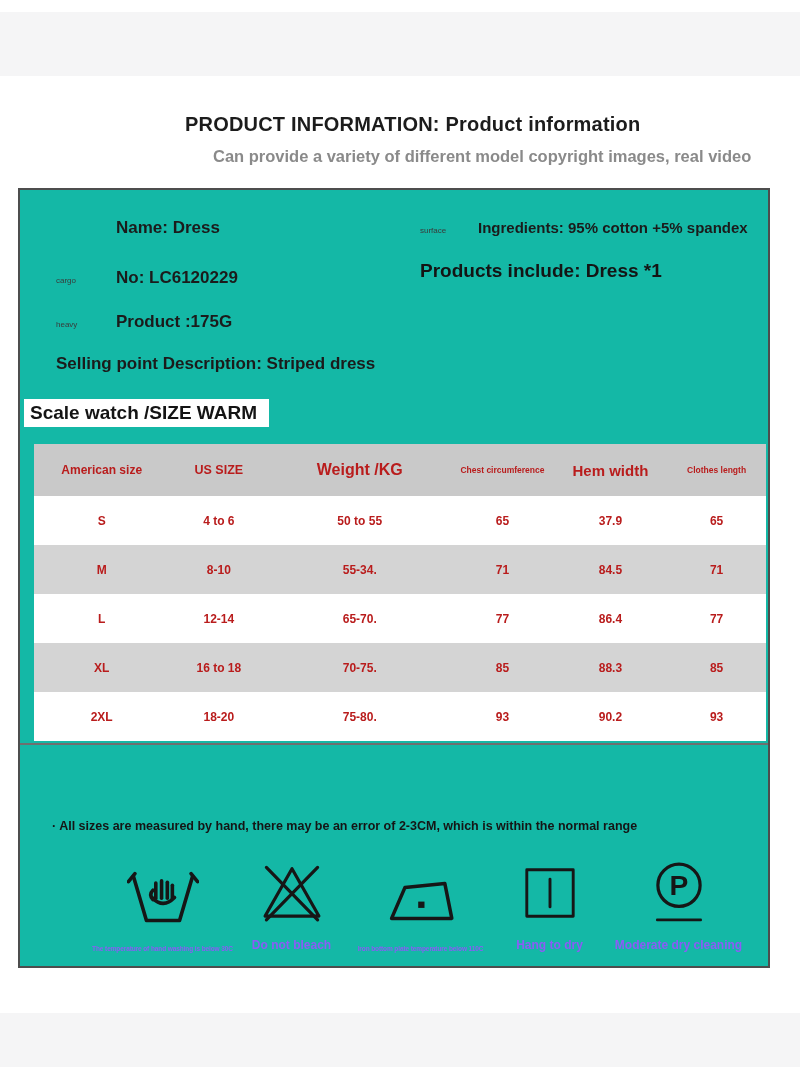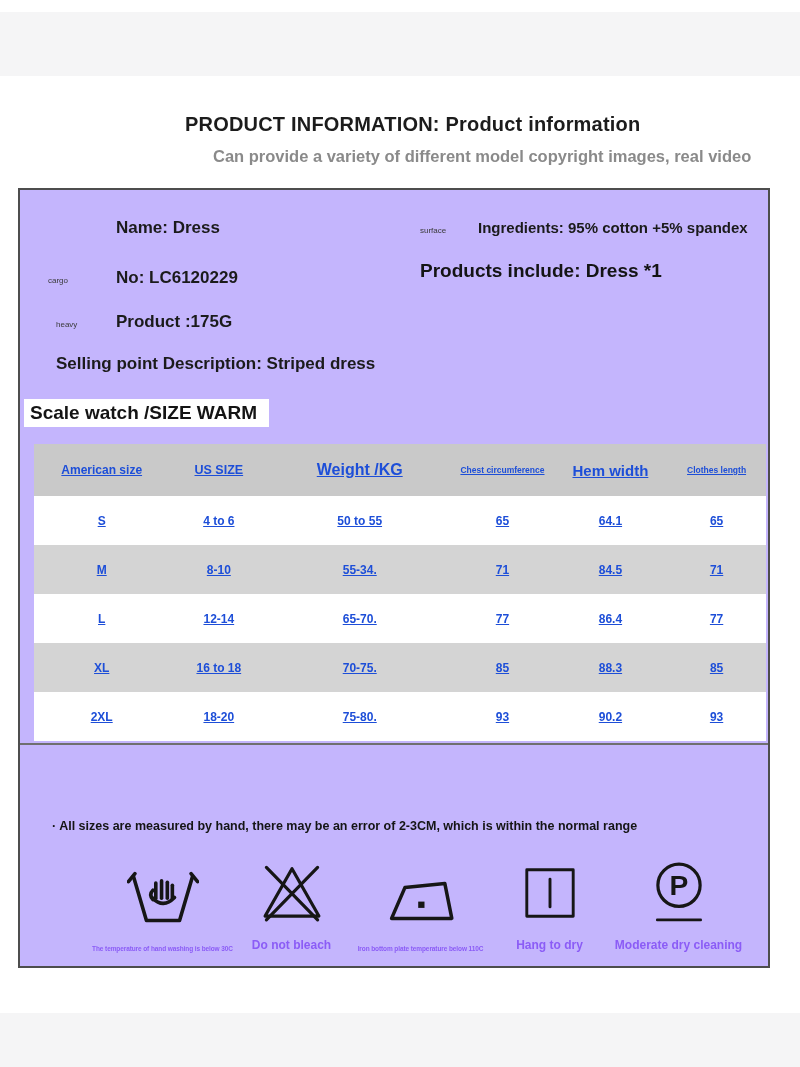--- a/index.html
+++ b/index.html
@@ -5,39 +5,39 @@
   * { margin:0; padding:0; box-sizing:border-box; }
   body { font-family:"Liberation Sans", sans-serif; background:#fff; }
   .page { position:relative; width:800px; height:1067px; background:#ffffff; overflow:hidden; margin:12px auto; }
 
   .band-top    { position:absolute; left:0; top:0;      width:800px; height:64px; background:#f5f5f6; }
   .band-bottom { position:absolute; left:0; top:1001px; width:800px; height:66px; background:#f5f5f6; }
 
   .title    { position:absolute; left:185px; top:101px; font-size:20px; font-weight:700; color:#1c1c1c; letter-spacing:.2px; }
   .subtitle { position:absolute; left:213px; top:135px; font-size:16.5px; font-weight:600; color:#8a8a8a; }
 
-  .main-box { position:absolute; left:18px; top:176px; width:752px; height:780px; border:2px solid #4d4d4d; background:#c4b5fd; }
+  .main-box { position:absolute; left:18px; top:176px; width:752px; height:780px; border:2px solid #4d4d4d; background:#14b8a6; }
   .main-box .abs { position:absolute; white-space:nowrap; }
 
   .name-line    { left:96px;  top:28px;  font-size:17px; font-weight:700; color:#1b1b1b; }
   .tiny-label   { font-size:8px; font-weight:400; color:#3a3a3a; }
-  .lbl-cargo    { left:28px;  top:86px;  }
+  .lbl-cargo    { left:36px;  top:86px;  }
   .no-line      { left:96px;  top:78px;  font-size:17px; font-weight:700; color:#1b1b1b; }
   .lbl-heavy    { left:36px;  top:130px; }
   .amount-line  { left:96px;  top:122px; font-size:17px; font-weight:700; color:#1b1b1b; }
   .lbl-surface  { left:400px; top:36px;  }
   .ingredients  { left:458px; top:29px;  font-size:15px; font-weight:700; color:#1b1b1b; }
   .products     { left:400px; top:70px;  font-size:19px; font-weight:700; color:#141414; }
   .selling      { left:36px;  top:164px; font-size:17px; font-weight:700; color:#1b1b1b; }
 
   .size-heading { position:absolute; left:24px; top:387px; font-size:19px; font-weight:700; color:#141414;
                   background:#fff; padding:3px 12px 3px 6px; white-space:nowrap; }
 
   table.size-table { position:absolute; left:34px; top:432px; width:732px; border-collapse:collapse; table-layout:fixed; }
-  .size-table th, .size-table td { text-align:center; vertical-align:middle; color:#1d4ed8; overflow:hidden;text-decoration:underline; }
+  .size-table th, .size-table td { text-align:center; vertical-align:middle; color:#b91c1c; overflow:hidden; }
   .size-table thead tr { height:52px; background:#c9c9c9; }
   .size-table tbody tr { height:49px; background:#ffffff; }
   .size-table tbody tr.shaded { background:#d4d4d4; }
   .size-table .col0 { width:18.5%; } .size-table .col1 { width:13.5%; }
   .size-table .col2 { width:25%;   } .size-table .col3 { width:14%;   }
   .size-table .col4 { width:15.5%; } .size-table .col5 { width:13.5%; }
   .size-table th.col0 { font-size:12px;  font-weight:700; }
   .size-table th.col1 { font-size:12.5px;font-weight:600; }
   .size-table th.col2 { font-size:16px;  font-weight:700; }
   .size-table th.col3 { font-size:8.5px; font-weight:700; }
@@ -91,21 +91,21 @@
           <th class="col4">Hem width</th>
           <th class="col5">Clothes length</th>
         </tr>
       </thead>
     <tbody>
         <tr>
           <td class="col0">S</td>
           <td class="col1">4 to 6</td>
           <td class="col2">50 to 55</td>
           <td class="col3">65</td>
-          <td class="col4">64.1</td>
+          <td class="col4">37.9</td>
           <td class="col5">65</td>
         </tr>
         <tr class="shaded">
           <td class="col0">M</td>
           <td class="col1">8-10</td>
           <td class="col2">55-34.</td>
           <td class="col3">71</td>
           <td class="col4">84.5</td>
           <td class="col5">71</td>
         </tr>

